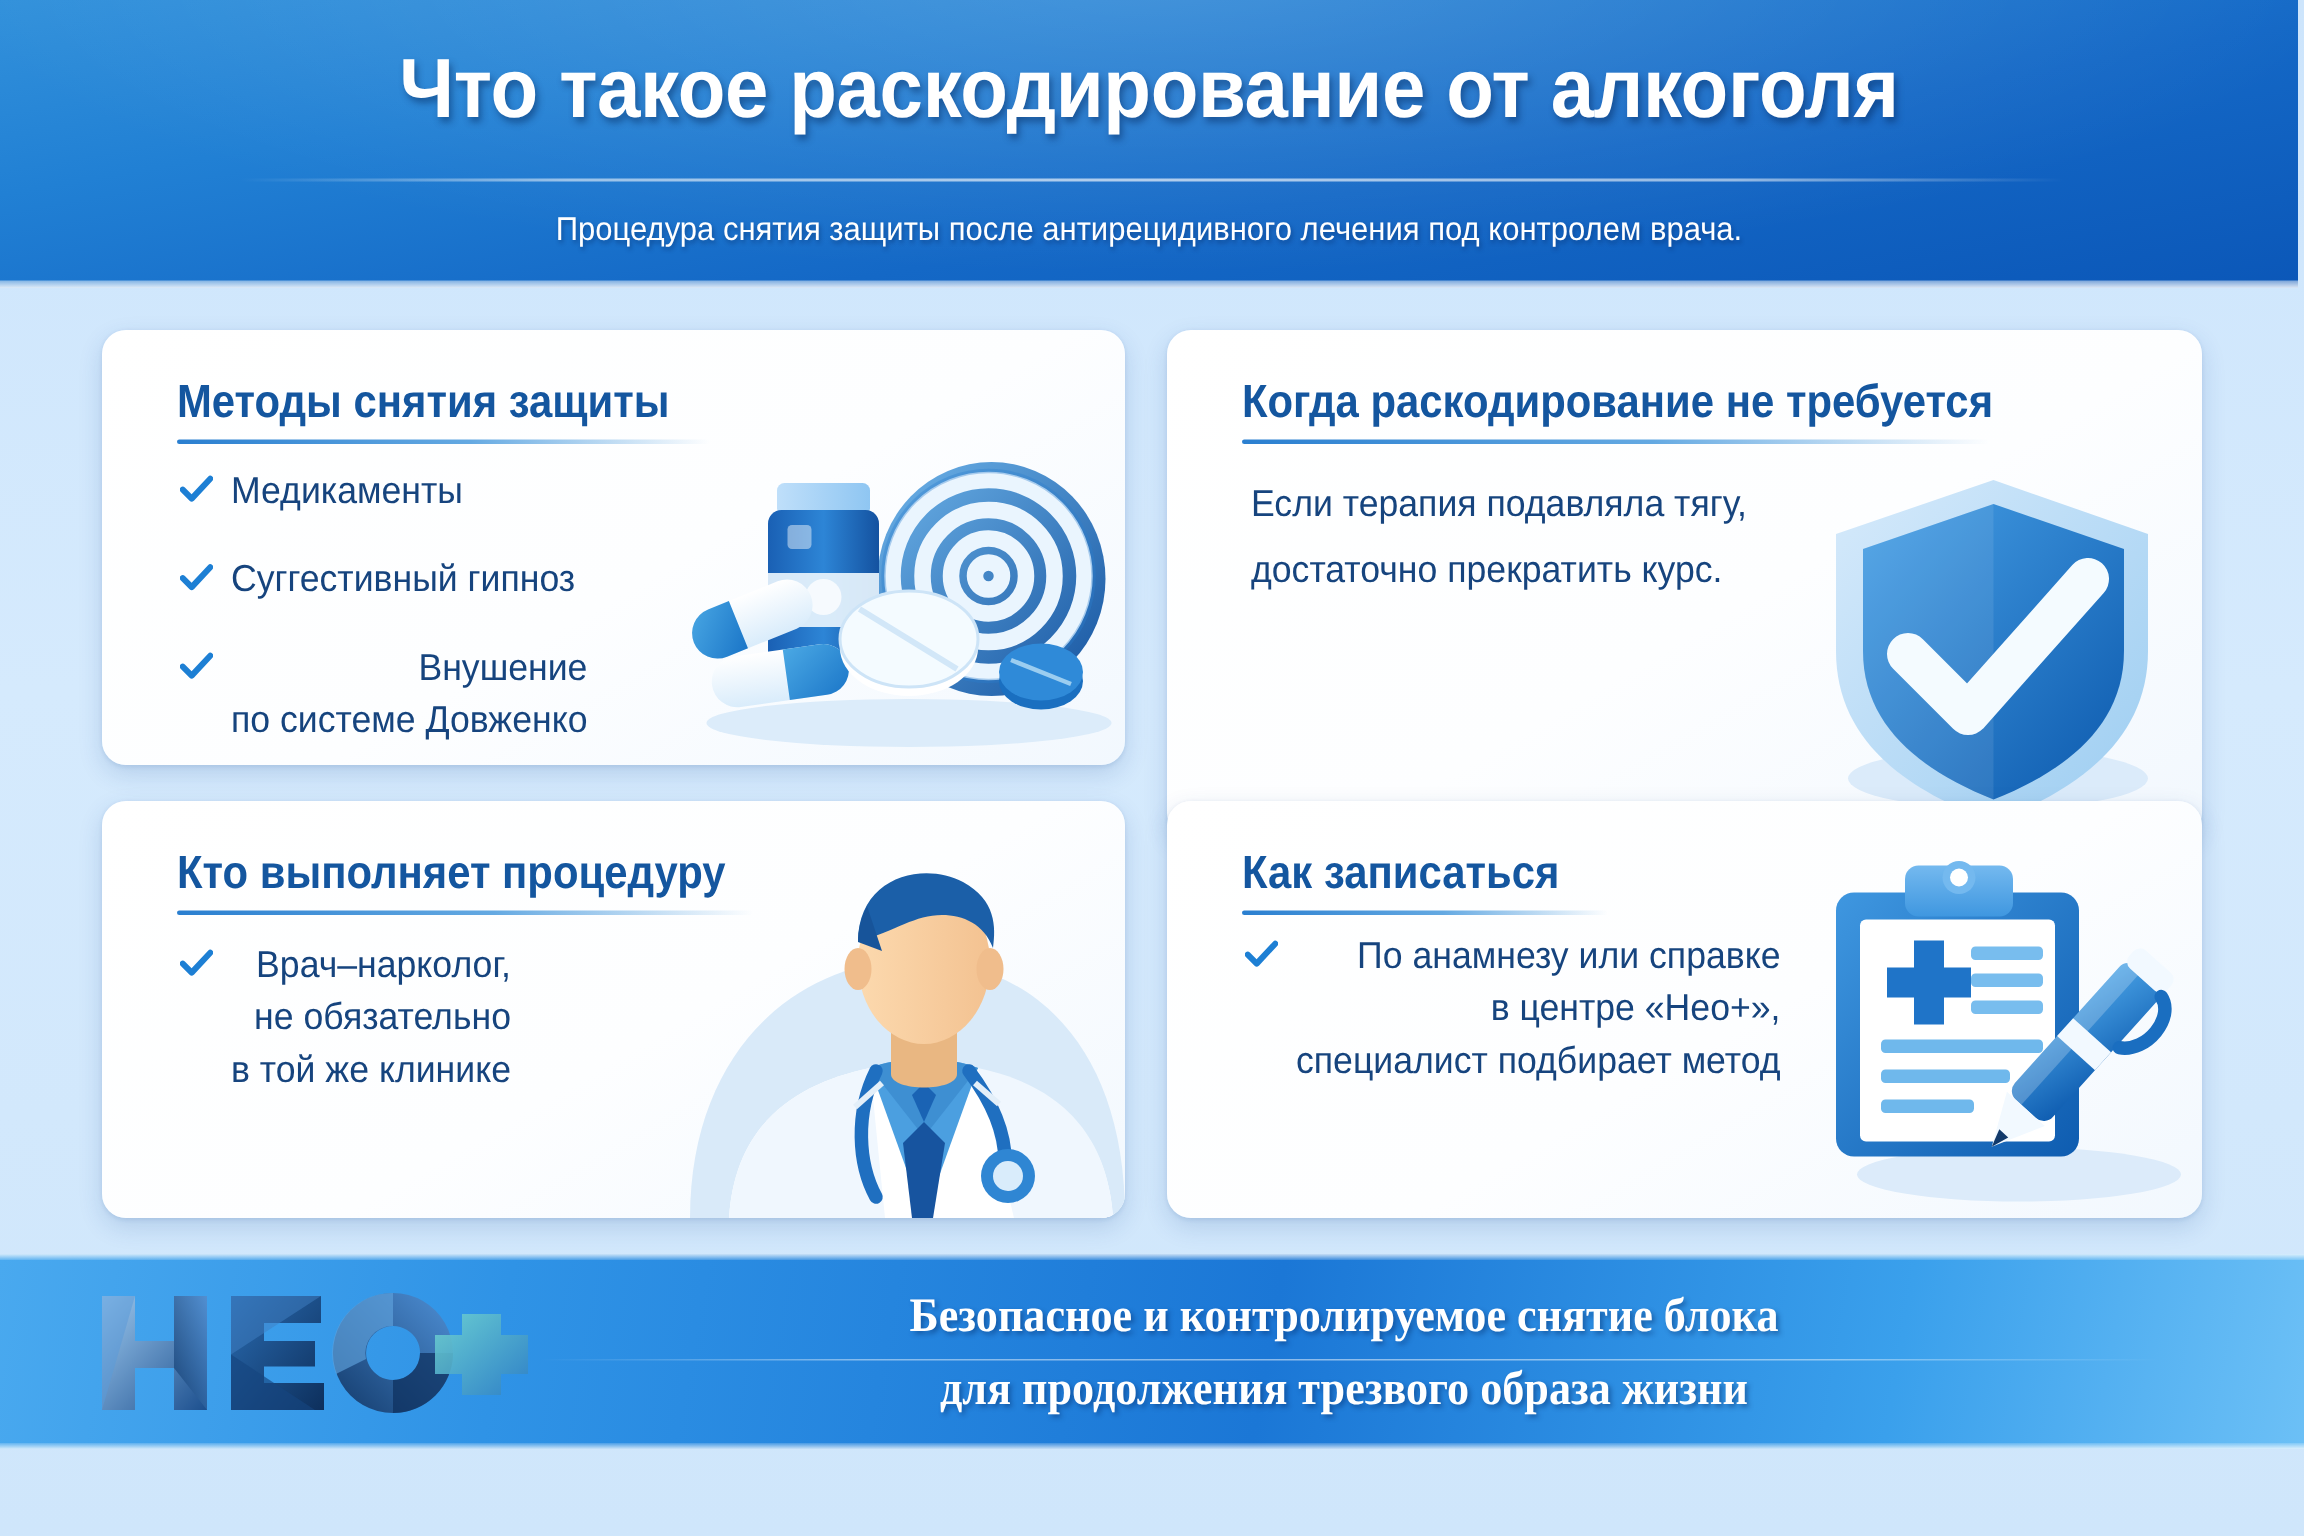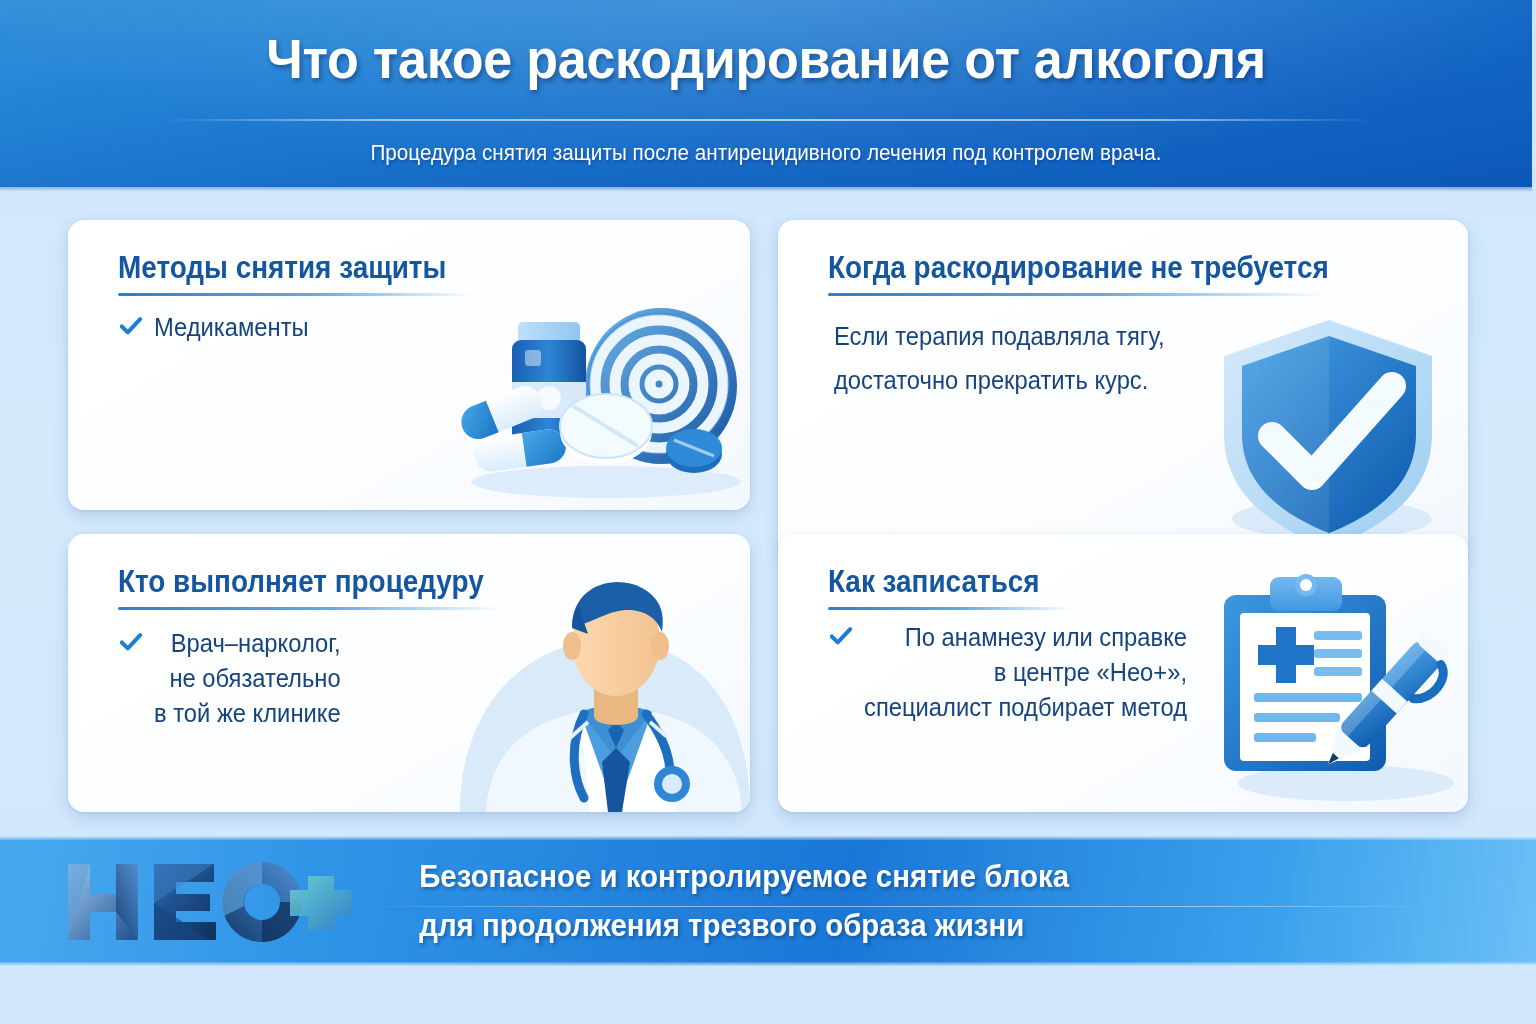--- a/index.html
+++ b/index.html
@@ -72,21 +72,21 @@
 
   
   .footer{position:absolute;left:0;top:836px;width:1536px;height:130px;
     background:linear-gradient(100deg,#49a9ef 0%,#2f93e6 22%,#1b77d6 55%,#3aa0ec 82%,#6cc0f6 100%);
     overflow:hidden;}
   .footer::before{content:"";position:absolute;left:0;top:0;width:100%;height:4px;
     background:linear-gradient(180deg,rgba(255,255,255,.75),rgba(255,255,255,.15));}
   .footer::after{content:"";position:absolute;left:0;bottom:0;width:100%;height:4px;
     background:linear-gradient(0deg,rgba(255,255,255,.75),rgba(255,255,255,.15));}
   .logo{position:absolute;left:62px;top:22px;width:290px;height:88px;}
-  .foot-text{position:absolute;left:376px;top:16px;width:1080px;}
+  .foot-text{position:absolute;left:356px;top:16px;width:1080px;text-align:center;font-family:Liberation Serif, serif;}
   .foot-line{font-size:32px;font-weight:bold;color:#ffffff;transform:scaleX(.92);
     text-shadow:2px 2px 4px rgba(0,40,100,.45);line-height:49px;white-space:nowrap;}
   .foot-rule{position:absolute;left:360px;top:70px;width:1080px;height:1px;
     background:linear-gradient(90deg,rgba(255,255,255,0),rgba(255,255,255,.45) 20%,
       rgba(255,255,255,.5) 50%,rgba(255,255,255,.45) 80%,rgba(255,255,255,0));}
 </style>
 </head>
 <body>
 
 <div class="poster">
@@ -105,20 +105,37 @@
     </div>
     <div class="bullets">
       <div class="bullet">
         <span class="chk">
           <svg viewBox="0 0 24 24" width="22" height="22">
               <path d="M2 12.5 L8.5 19 L22 4.5" fill="none" stroke="#1d7fd4" stroke-width="4.4" stroke-linecap="round" stroke-linejoin="round"></path>
             </svg>
         </span>
         <span class="btext">Медикаменты</span>
       </div>
+      <div class="bullet">
+        <span class="chk">
+          <svg viewBox="0 0 24 24" width="22" height="22">
+              <path d="M2 12.5 L8.5 19 L22 4.5" fill="none" stroke="#1d7fd4" stroke-width="4.4" stroke-linecap="round" stroke-linejoin="round"></path>
+            </svg>
+        </span>
+        <span class="btext">Суггестивный гипноз</span>
+      </div>
+      <div class="bullet">
+        <span class="chk">
+          <svg viewBox="0 0 24 24" width="22" height="22">
+              <path d="M2 12.5 L8.5 19 L22 4.5" fill="none" stroke="#1d7fd4" stroke-width="4.4" stroke-linecap="round" stroke-linejoin="round"></path>
+            </svg>
+        </span>
+        <span class="btext">Внушение
+по системе Довженко</span>
+      </div>
     </div>
     <div class="art" id="art-1">
       <svg viewBox="0 0 300 230" width="300" height="230">
         <defs>
           <linearGradient id="g-spiral" x1="0" y1="0" x2="1" y2="1">
             <stop offset="0" stop-color="#6fb5ea"></stop>
               <stop offset="1" stop-color="#15539f"></stop>
           </linearGradient>
           <linearGradient id="g-bottle" x1="0" y1="0" x2="1" y2="0">
             <stop offset="0" stop-color="#1a60b4"></stop>

